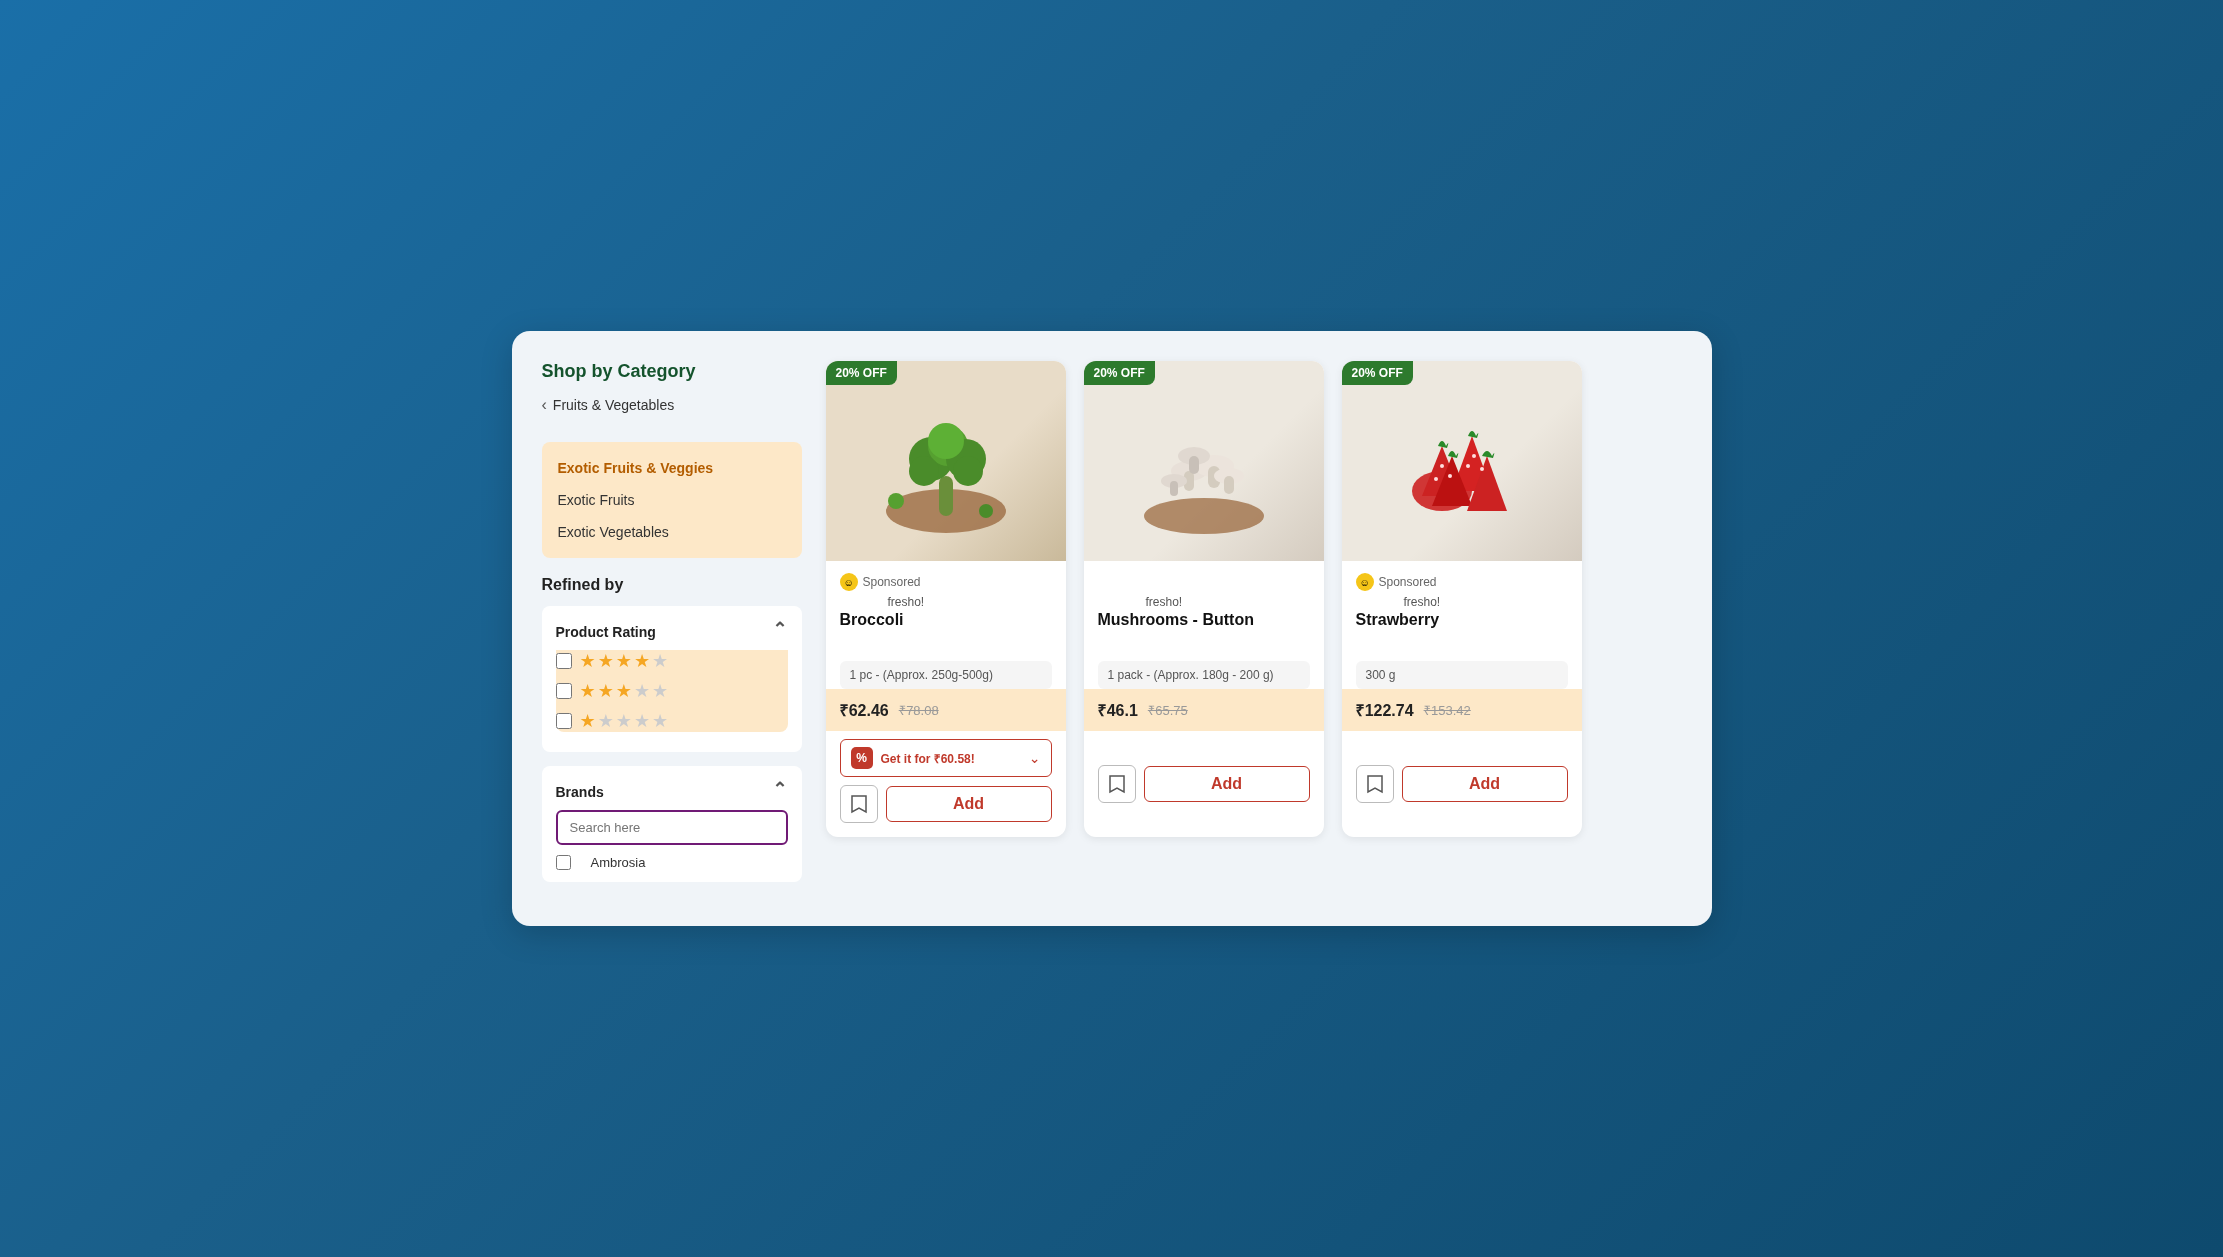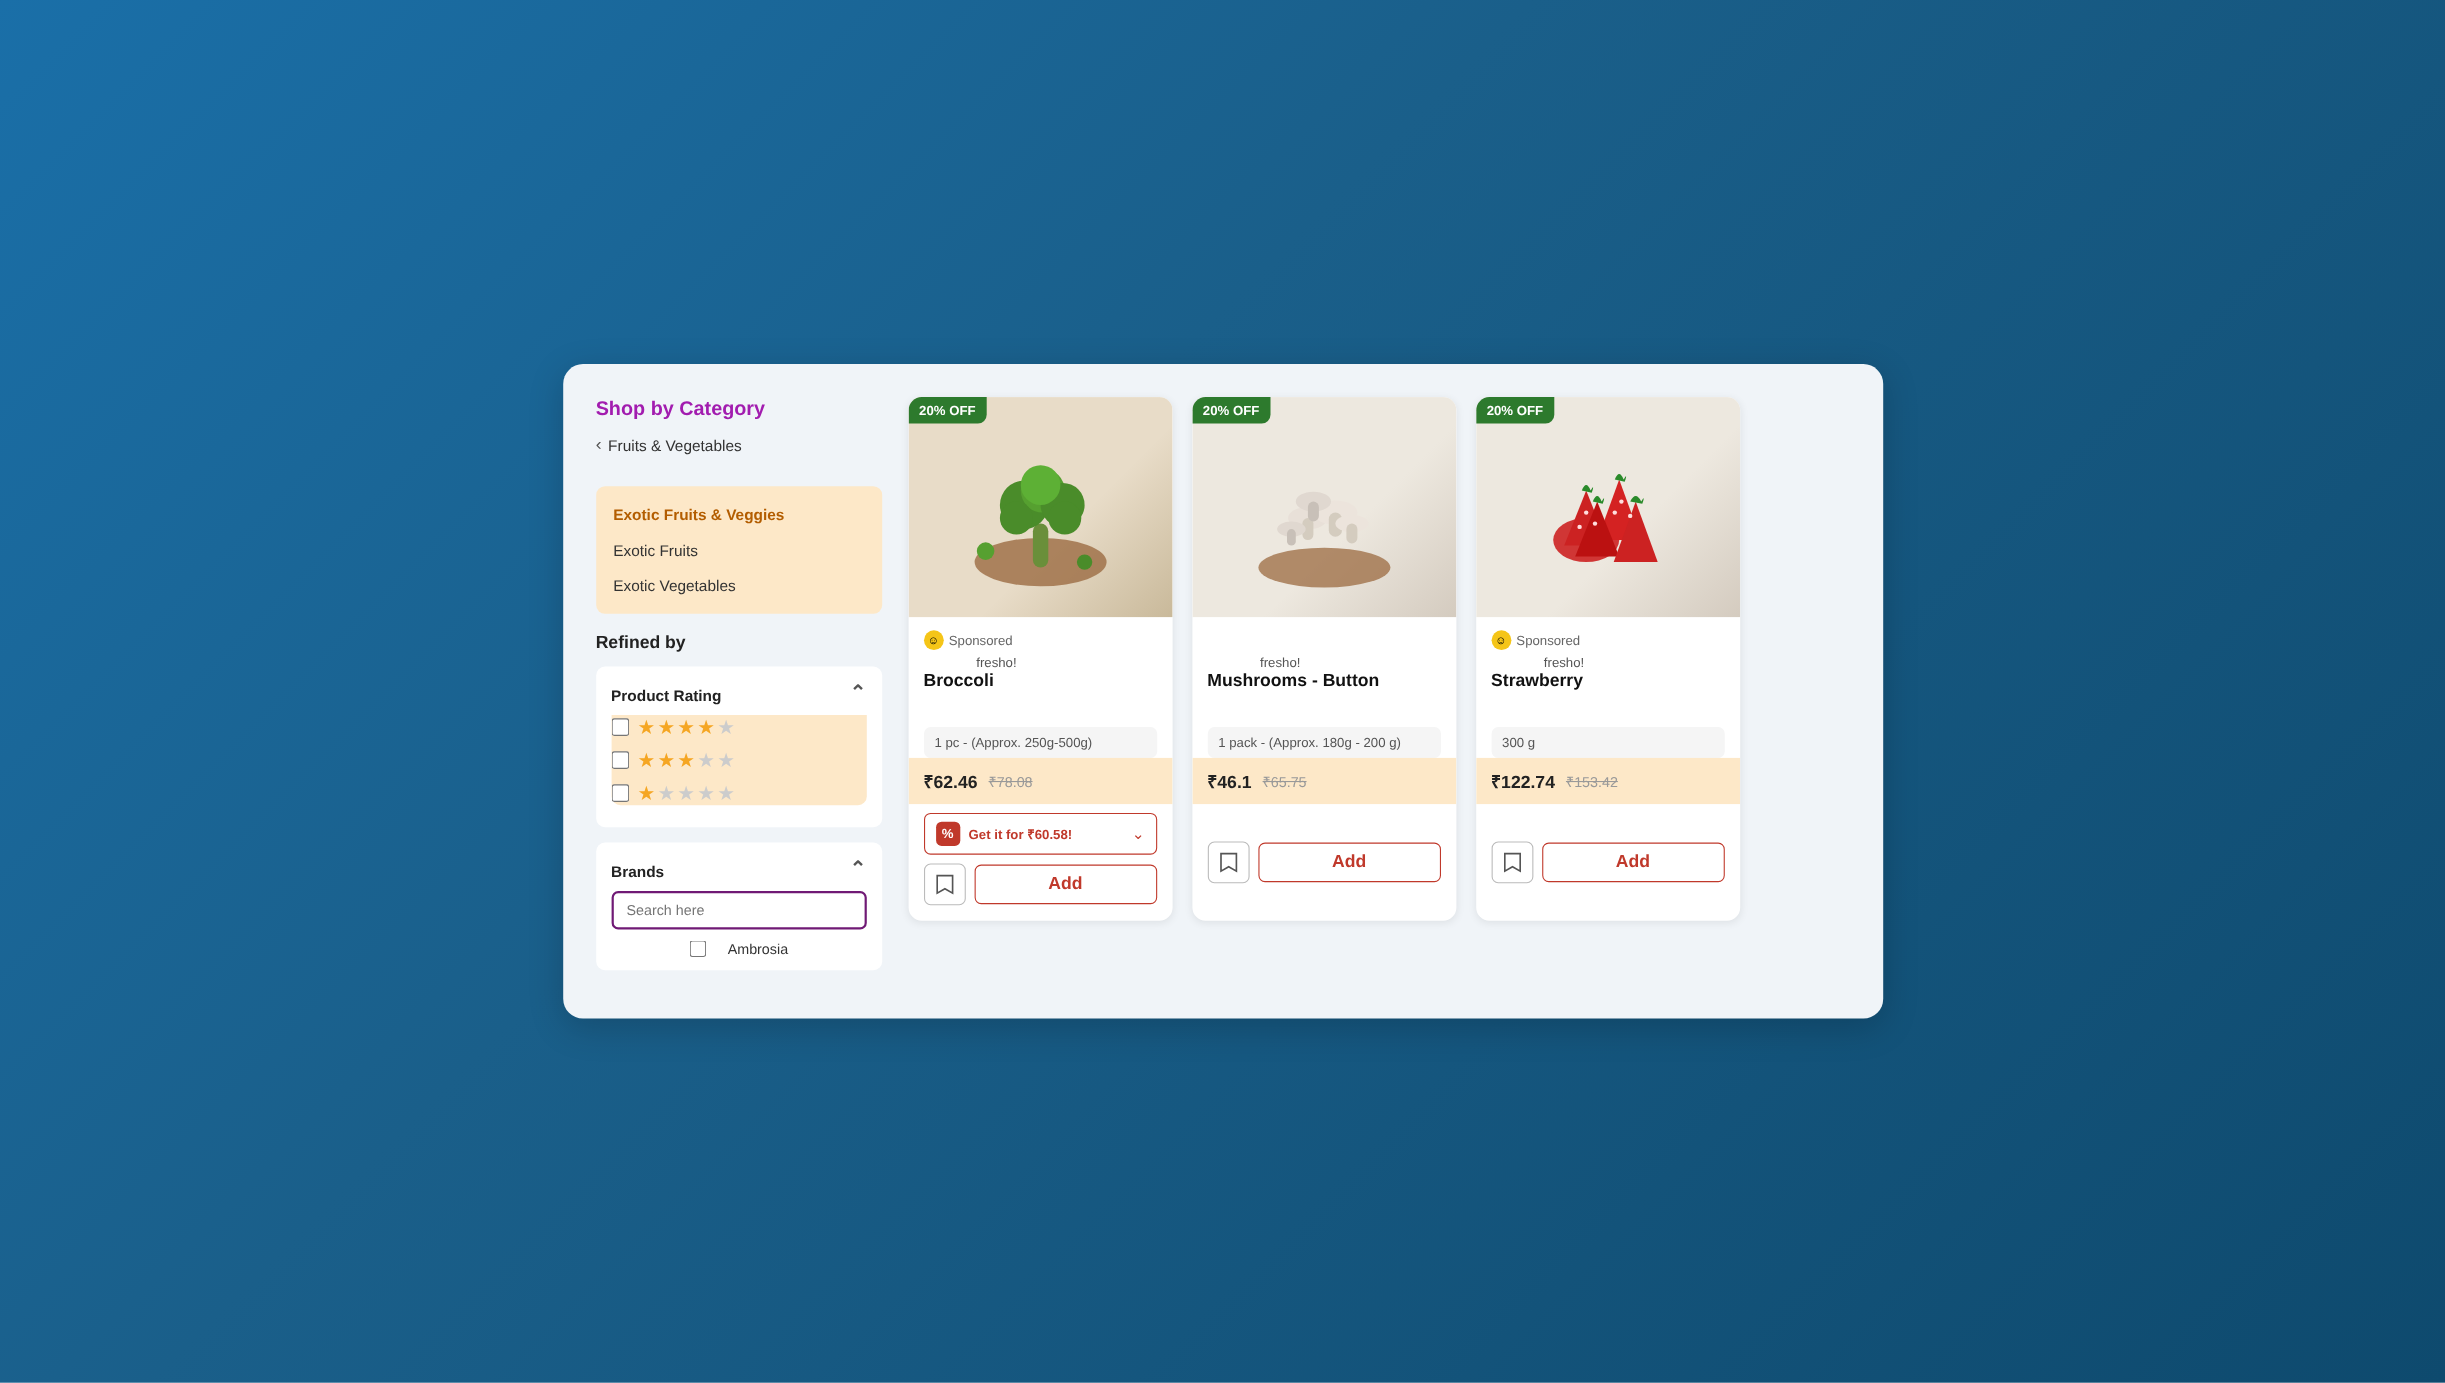--- a/index.html
+++ b/index.html
@@ -27,21 +27,21 @@
       align-items: flex-start;
     }
     
     .sidebar {
       width: 260px;
       flex-shrink: 0;
     }
     .sidebar-title {
       font-size: 18px;
       font-weight: bold;
-      color: #a21caf;
+      color: #14532d;
       margin-bottom: 14px;
     }
     .category-back {
       display: flex;
       align-items: center;
       gap: 6px;
       font-size: 14px;
       color: #333;
       margin-bottom: 12px;
       cursor: pointer;
@@ -119,21 +119,20 @@
       color: #999;
       margin-bottom: 10px;
       outline: none;
     }
     .brand-row {
       display: flex;
       align-items: center;
       gap: 20px;
       font-size: 13px;
       color: #333;
-      justify-content: center;
     }
     .brand-row input[type=checkbox] {
       width: 15px;
       height: 15px;
     }
     
     .products-grid {
       display: flex;
       gap: 18px;
       flex: 1;

